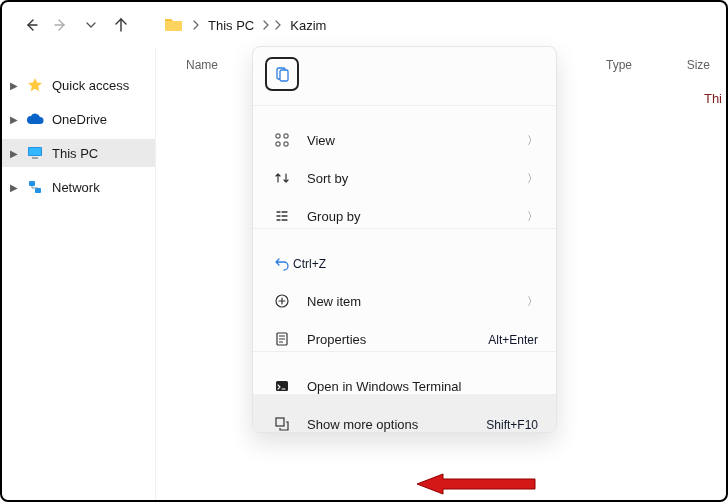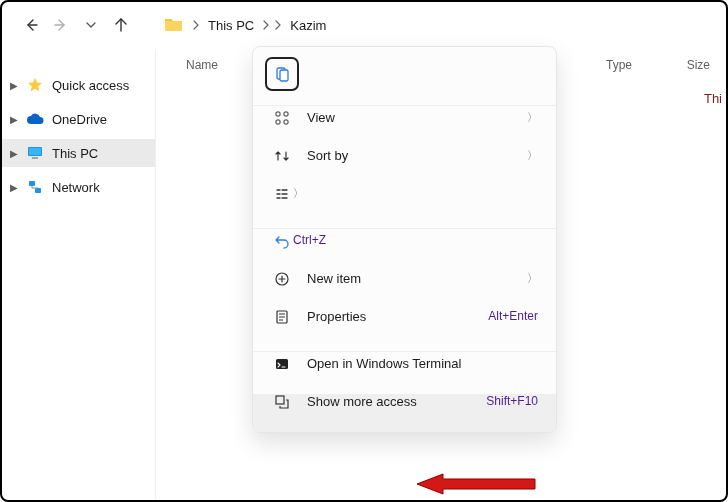--- a/index.html
+++ b/index.html
@@ -103,28 +103,28 @@
     padding: 4px 12px 10px 12px;
   }
   .paste-btn {
     width: 34px; height: 34px;
     border: 2px solid #222;
     border-radius: 7px;
     display: flex; align-items: center; justify-content: center;
   }
   .ctx-item {
     height: 38px;
-    display: flex; align-items: flex-start;
+    display: flex; align-items: flex-end;
     padding: 0 18px;
     position: relative;
   }
   .ctx-item.hot { background: #efefef; }
   .ctx-ico { width: 22px; display:flex; align-items:center; justify-content:center; color: #2a2a2a; }
   .ctx-label { margin-left: 14px; flex: 1; color: #1a1a1a; }
-  .ctx-short { color: #4c1d95; font-size: 12px; }
+  .ctx-short { color: #0f172a; font-size: 12px; }
   .ctx-arrow { color: #6a6a6a; font-size: 11px; }
   .ctx-sep { height: 1px; background: #eee; margin: 4px 0; }
   
   .arrow-anno {
     position: absolute;
     left: 415px;
     top: 470px;
     pointer-events: none;
   }
   .arrow-anno svg { display:block; }
@@ -267,20 +267,21 @@
       </span>
     <span class="ctx-label">Sort by</span>
     <span class="ctx-arrow">〉</span>
   </div>
   <div class="ctx-item">
     <span class="ctx-ico">
         <svg width="16" height="16" viewBox="0 0 16 16">
           <path d="M3 4h3M3 8h3M3 12h3M8 4h5M8 8h5M8 12h5" stroke="#333" stroke-width="1.3" stroke-linecap="round"></path>
         </svg>
       </span>
+    <span class="ctx-label">Group by</span>
     <span class="ctx-arrow">〉</span>
   </div>
 
   <div class="ctx-sep"></div>
 
   <div class="ctx-item">
     <span class="ctx-ico">
         <svg width="16" height="16" viewBox="0 0 16 16">
           <path d="M5 4 2 7l3 3M2 7h8a4 4 0 0 1 0 8" stroke="#2b7de0" stroke-width="1.3" fill="none" stroke-linecap="round" stroke-linejoin="round"></path>
         </svg>
@@ -319,21 +320,21 @@
       </span>
     <span class="ctx-label">Open in Windows Terminal</span>
   </div>
   <div class="ctx-item hot">
     <span class="ctx-ico">
         <svg width="16" height="16" viewBox="0 0 16 16">
           <rect x="2" y="2" width="8" height="8" stroke="#333" fill="none" stroke-width="1.2"></rect>
           <path d="M12 6h2v8H6v-2" stroke="#333" fill="none" stroke-width="1.2"></path>
         </svg>
       </span>
-    <span class="ctx-label">Show more access</span>
+    <span class="ctx-label">Show more options</span>
     <span class="ctx-short">Shift+F10</span>
   </div>
 </div>
 
 <div class="arrow-anno">
   <svg width="120" height="24" viewBox="0 0 120 24">
     <polygon points="0,12 26,2 26,7 118,7 118,17 26,17 26,22" fill="#d41717" stroke="#8f0000" stroke-width="1"></polygon>
   </svg>
 </div>
 

